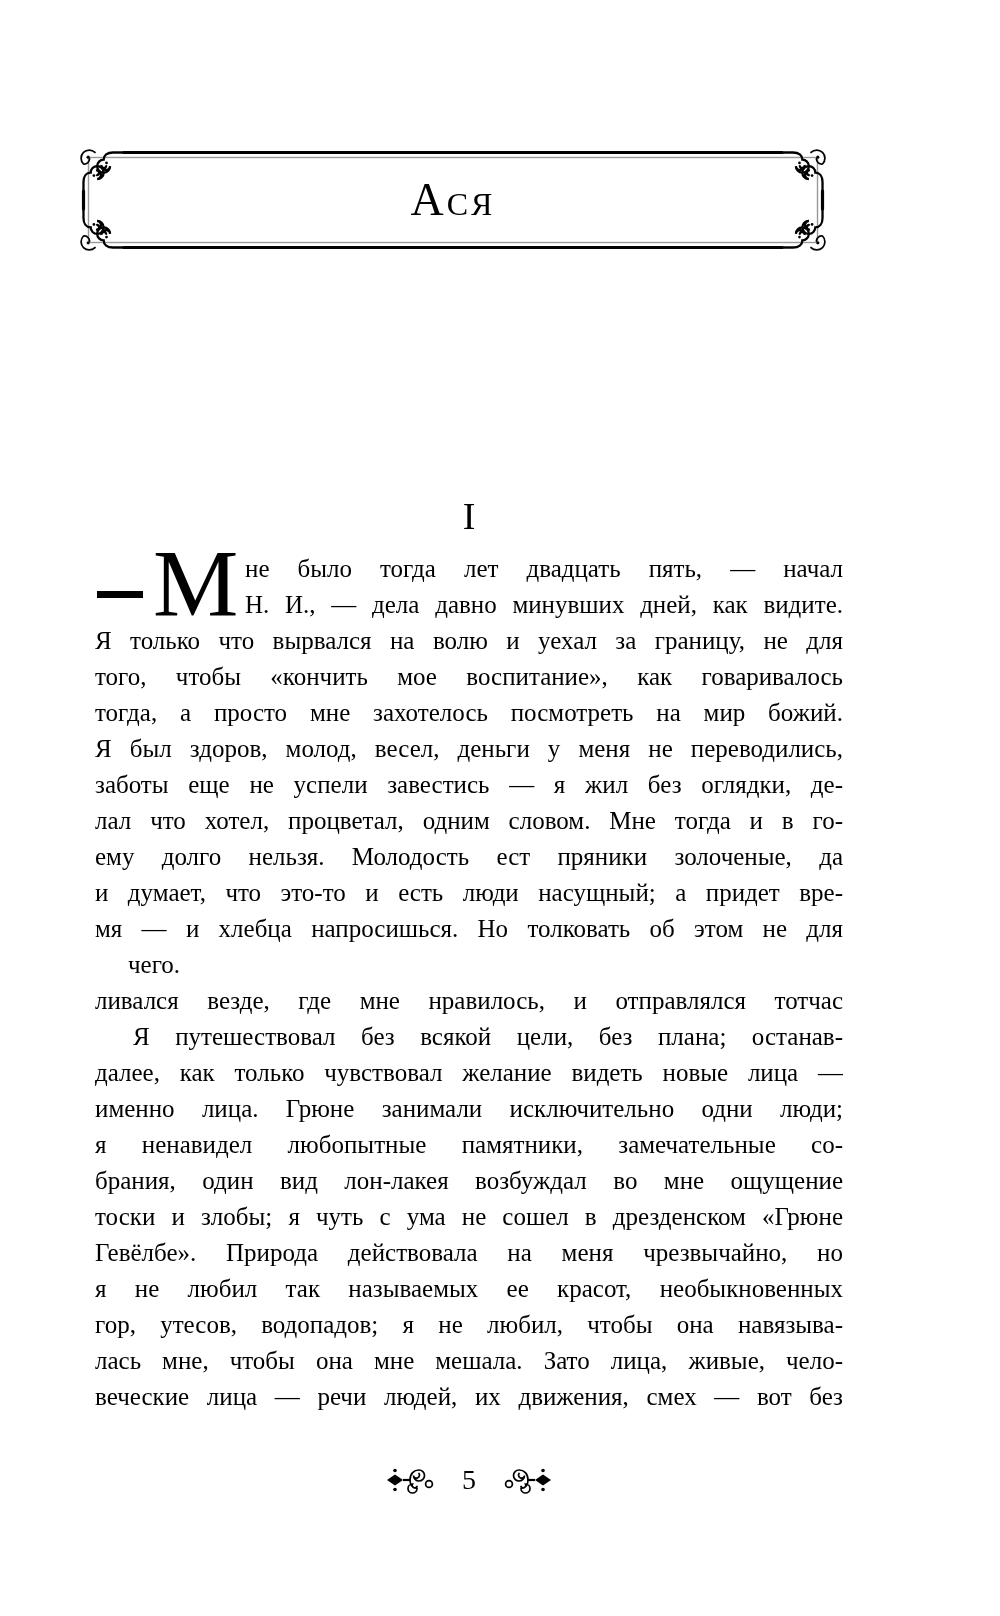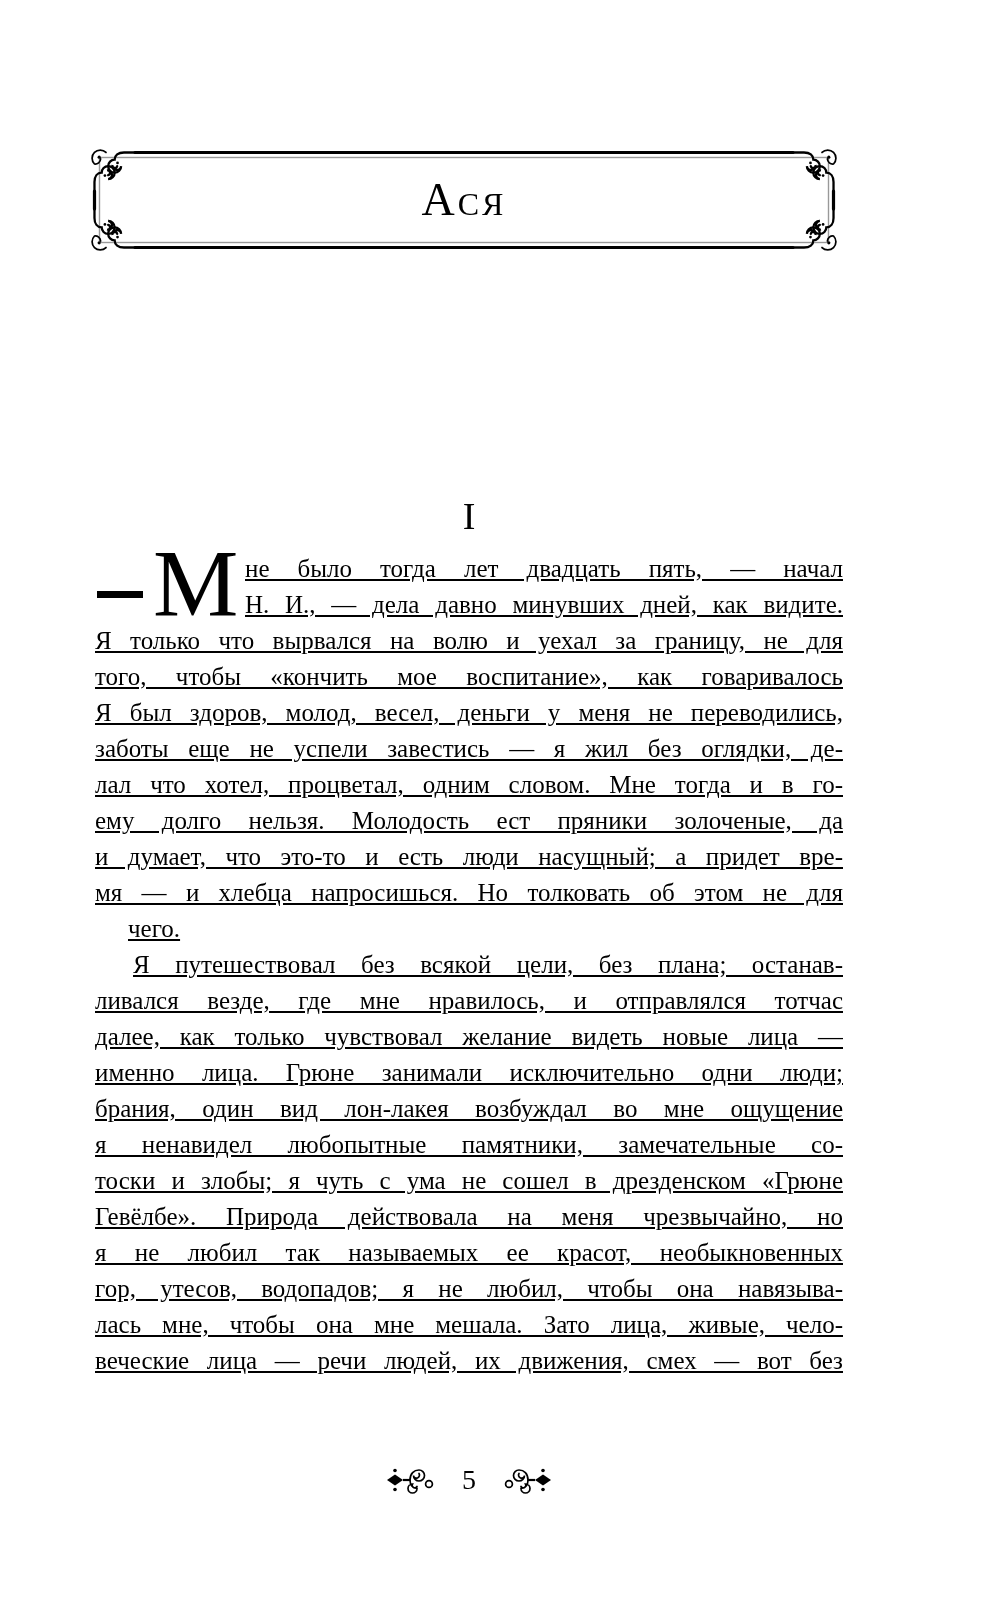--- a/index.html
+++ b/index.html
@@ -8,21 +8,21 @@
     width: 1000px; height: 1616px;
     position: relative;
     font-family: "Liberation Serif", serif;
     color: #000;
     overflow: hidden;
   }
   .page { position: absolute; inset: 0; background: #fff; }
 
   
   .title-frame {
-    position: absolute; left: 88px; top: 146px;
+    position: absolute; left: 77px; top: 146px;
     width: 752px; height: 112px;
   }
   .title-frame svg { position: absolute; inset: 0; }
   .title-text {
     position: absolute; left: 0; top: 50%; width: 100%;
     transform: translateY(-54%);
     text-align: center;
     font-size: 46px;
     font-variant: small-caps;
     letter-spacing: 3px;
@@ -41,21 +41,20 @@
   .bodytext {
     position: absolute; left: 95px; top: 551px; width: 748px;
     font-size: 25px;
     color: #000;
   }
   .line {
     height: 36px; line-height: 36px;
     text-align: justify; text-align-last: justify;
     overflow: hidden;
     white-space: nowrap;
-    text-decoration: underline;
   }
   .line.endline { text-align-last: left; margin-left: 33px; }
   .line.indent { padding-left: 38px; }
 
   .dropcap-wrap {
     float: left;
     width: 150px; height: 72px;
     position: relative;
   }
   .dropcap-dash {
@@ -125,35 +124,36 @@
   <div class="bodytext">
     <div class="para">
       <span class="dropcap-wrap">
         <span class="dropcap-dash"></span>
         <span class="dropcap">М</span>
       </span>
     <div class="line">не было тогда лет двадцать пять, — начал</div>
         <div class="line">Н. И., — дела давно минувших дней, как видите.</div>
         <div class="line">Я только что вырвался на волю и уехал за границу, не для</div>
         <div class="line">того, чтобы «кончить мое воспитание», как говаривалось</div>
+        <div class="line">тогда, а просто мне захотелось посмотреть на мир божий.</div>
         <div class="line">Я был здоров, молод, весел, деньги у меня не переводились,</div>
         <div class="line">заботы еще не успели завестись — я жил без оглядки, де-</div>
         <div class="line">лал что хотел, процветал, одним словом. Мне тогда и в го-</div>
         <div class="line">ему долго нельзя. Молодость ест пряники золоченые, да</div>
         <div class="line">и думает, что это-то и есть люди насущный; а придет вре-</div>
         <div class="line">мя — и хлебца напросишься. Но толковать об этом не для</div>
         <div class="line endline">чего.</div>
       </div>
     <div class="para">
+        <div class="line">ливался везде, где мне нравилось, и отправлялся тотчас</div>
         <div class="line indent">Я путешествовал без всякой цели, без плана; останав-</div>
-        <div class="line">ливался везде, где мне нравилось, и отправлялся тотчас</div>
         <div class="line">далее, как только чувствовал желание видеть новые лица —</div>
         <div class="line">именно лица. Грюне занимали исключительно одни люди;</div>
+        <div class="line">я ненавидел любопытные памятники, замечательные со-</div>
         <div class="line">брания, один вид лон-лакея возбуждал во мне ощущение</div>
-        <div class="line">я ненавидел любопытные памятники, замечательные со-</div>
         <div class="line">тоски и злобы; я чуть с ума не сошел в дрезденском «Грюне</div>
         <div class="line">Гевёлбе». Природа действовала на меня чрезвычайно, но</div>
         <div class="line">я не любил так называемых ее красот, необыкновенных</div>
         <div class="line">гор, утесов, водопадов; я не любил, чтобы она навязыва-</div>
         <div class="line">лась мне, чтобы она мне мешала. Зато лица, живые, чело-</div>
         <div class="line">веческие лица — речи людей, их движения, смех — вот без</div>
       </div>
   </div>
 
   <div class="footer">

